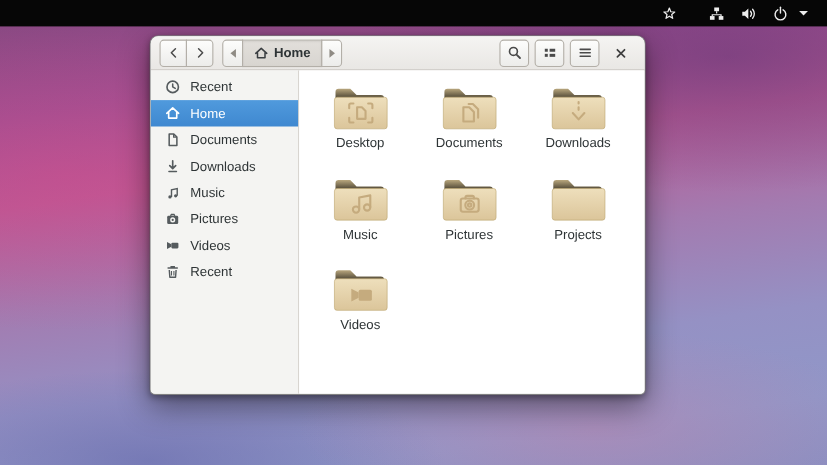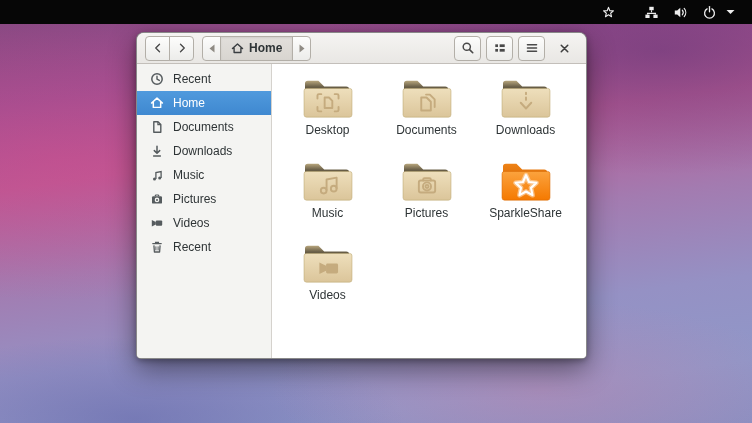--- a/index.html
+++ b/index.html
@@ -345,30 +345,28 @@
               <path class="tabTan" d="M4 22 V10 q0-3 3-3 h11 l6 6 h23 q3 0 3 3 v6 z"></path>
               <rect class="bodyTan" x="3" y="15" width="50" height="30" rx="2.5"></rect>
               <path class="emb" d="M24 24.5 v-1 q0-1.5 1.5-1.5 h5 q1.5 0 1.5 1.5 v1" stroke-width="1.8"></path>
               <rect class="emb" x="19.5" y="24.5" width="17" height="12.5" rx="2" stroke-width="1.8"></rect>
               <circle class="emb" cx="28" cy="30.7" r="4.2" stroke-width="1.8"></circle>
               <circle class="emb" cx="28" cy="30.7" r="1.6" stroke-width="1.5"></circle>
             </svg>
             <div class="flabel">Pictures</div>
           </div>
 
-
-          <div class="cell">
-            <svg width="54" height="46" viewBox="0 0 56 48">
-              <path class="tabOr" d="M4 22 V10 q0-3 3-3 h11 l6 6 h23 q3 0 3 3 v6 z"></path>
-              <rect class="bodyOr" x="3" y="15" width="50" height="30" rx="2.5"></rect>
-              <path d="M28 19 L31.2 26.1 L38.9 26.9 L33.2 32.2 L34.8 39.8 L28 36 L21.2 39.8 L22.8 32.2 L17.1 26.9 L24.8 26.1 Z" fill="none" stroke="rgba(255,255,255,0.45)" stroke-width="5" stroke-linejoin="round"></path>
-              <path d="M28 19 L31.2 26.1 L38.9 26.9 L33.2 32.2 L34.8 39.8 L28 36 L21.2 39.8 L22.8 32.2 L17.1 26.9 L24.8 26.1 Z" fill="none" stroke="#ffffff" stroke-width="2.2" stroke-linejoin="round"></path>
-            </svg>
-            <div class="flabel">SparkleShare</div>
-          </div>
+          <div class="cell">
+            <svg width="54" height="46" viewBox="0 0 56 48">
+              <path class="tabTan" d="M4 22 V10 q0-3 3-3 h11 l6 6 h23 q3 0 3 3 v6 z"></path>
+              <rect class="bodyTan" x="3" y="15" width="50" height="30" rx="2.5"></rect>
+            </svg>
+            <div class="flabel">Projects</div>
+          </div>
+
 
 
           <div class="cell">
             <svg width="54" height="46" viewBox="0 0 56 48">
               <path class="tabTan" d="M4 22 V10 q0-3 3-3 h11 l6 6 h23 q3 0 3 3 v6 z"></path>
               <rect class="bodyTan" x="3" y="15" width="50" height="30" rx="2.5"></rect>
               <rect class="embF" x="26" y="25.5" width="12.5" height="10.5" rx="1.5"></rect>
               <path class="embF" d="M26 28 L19 24.5 V36.5 L26 33 Z"></path>
             </svg>
             <div class="flabel">Videos</div>

